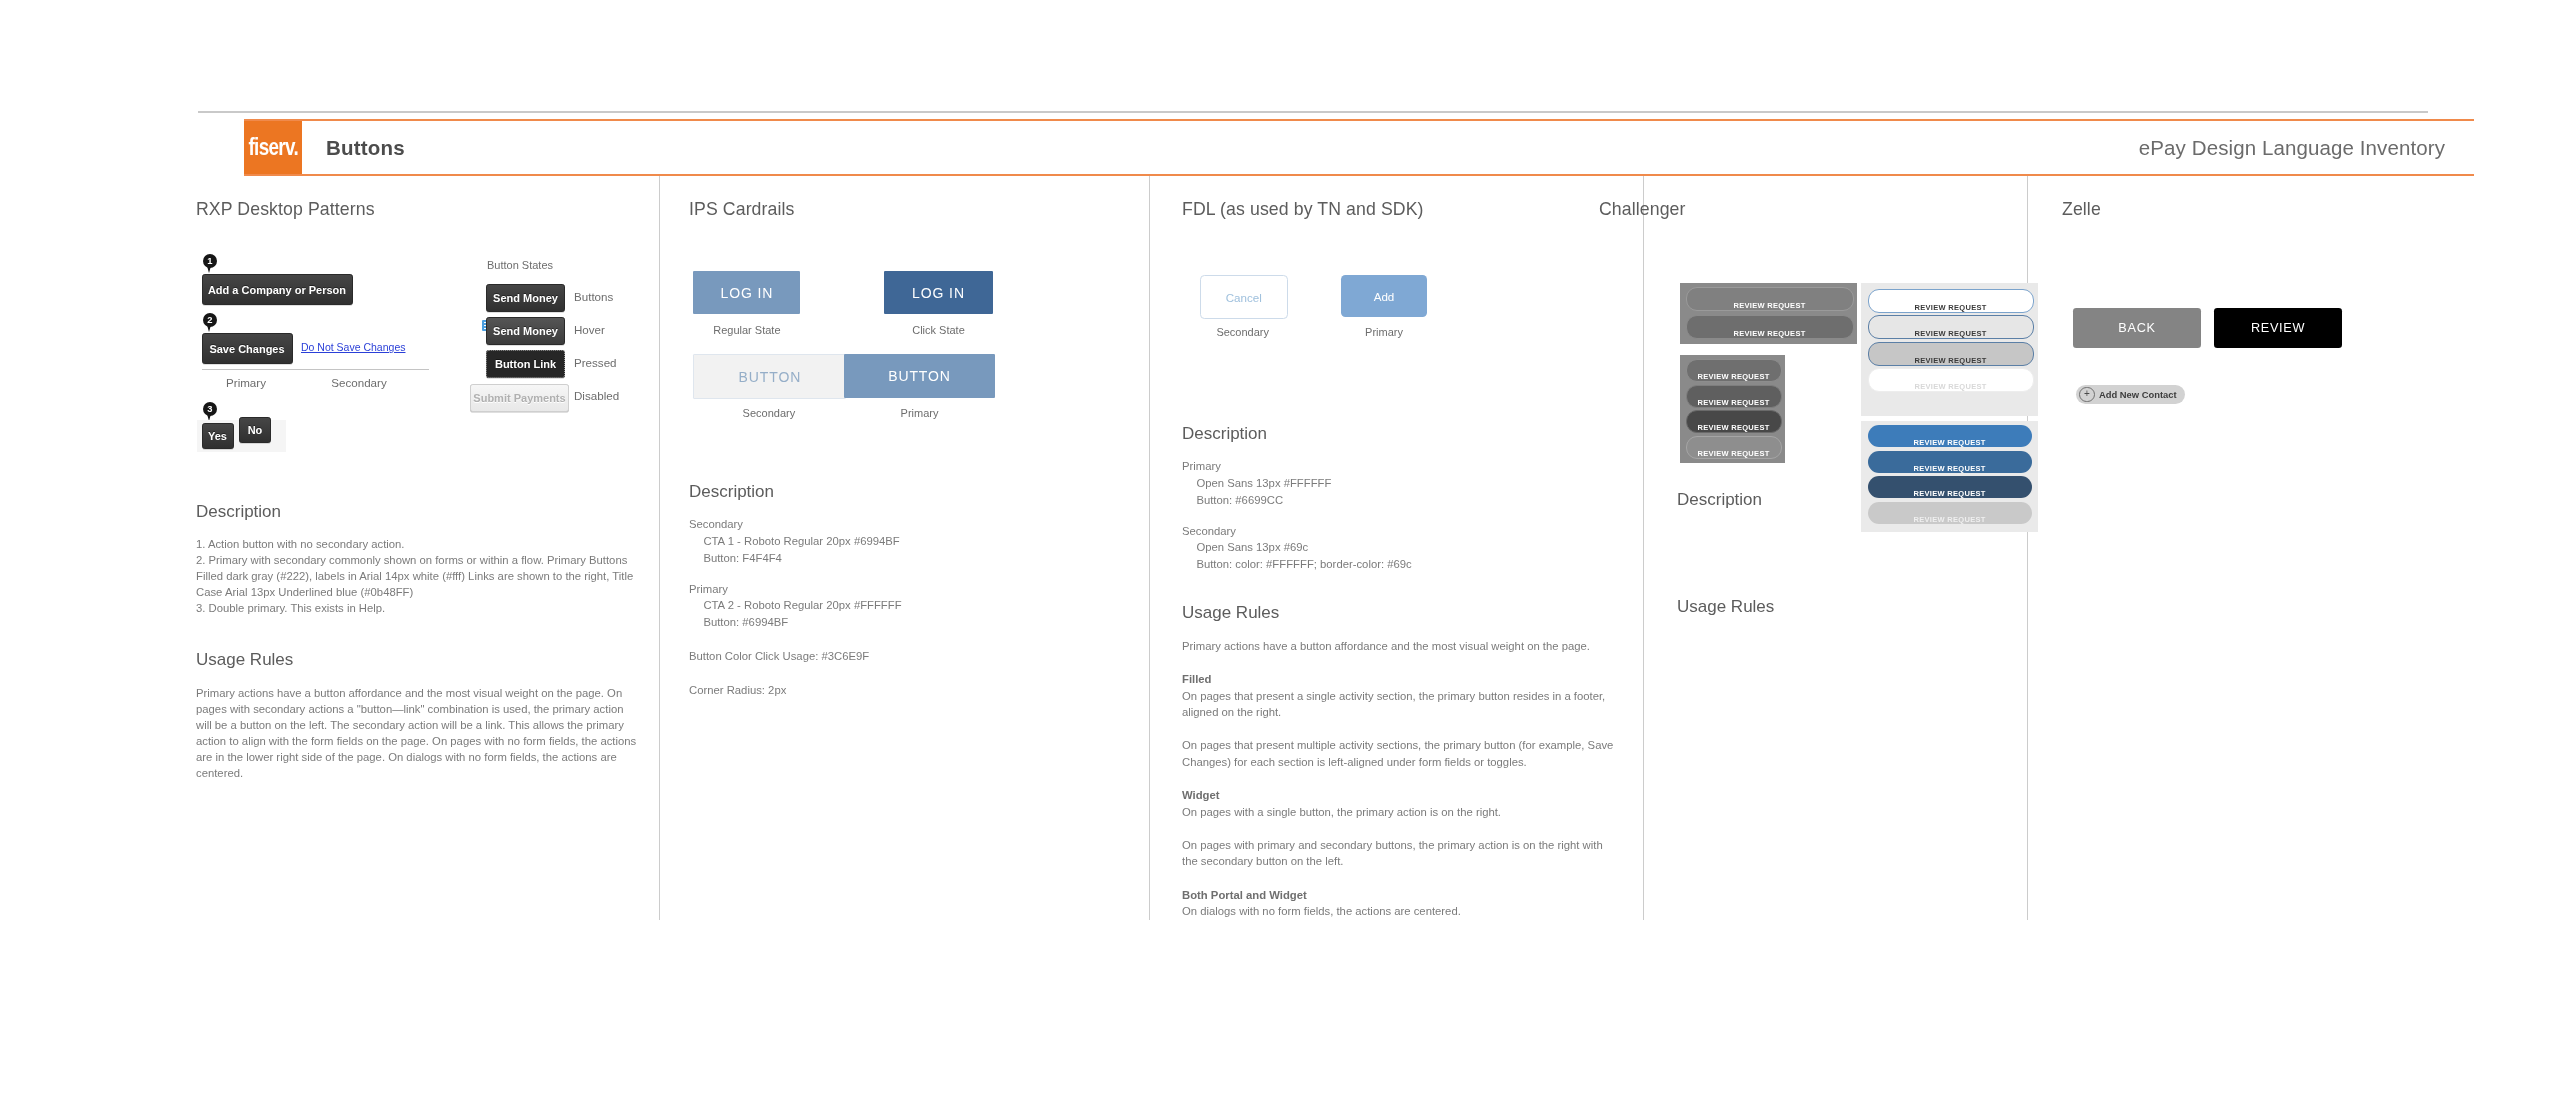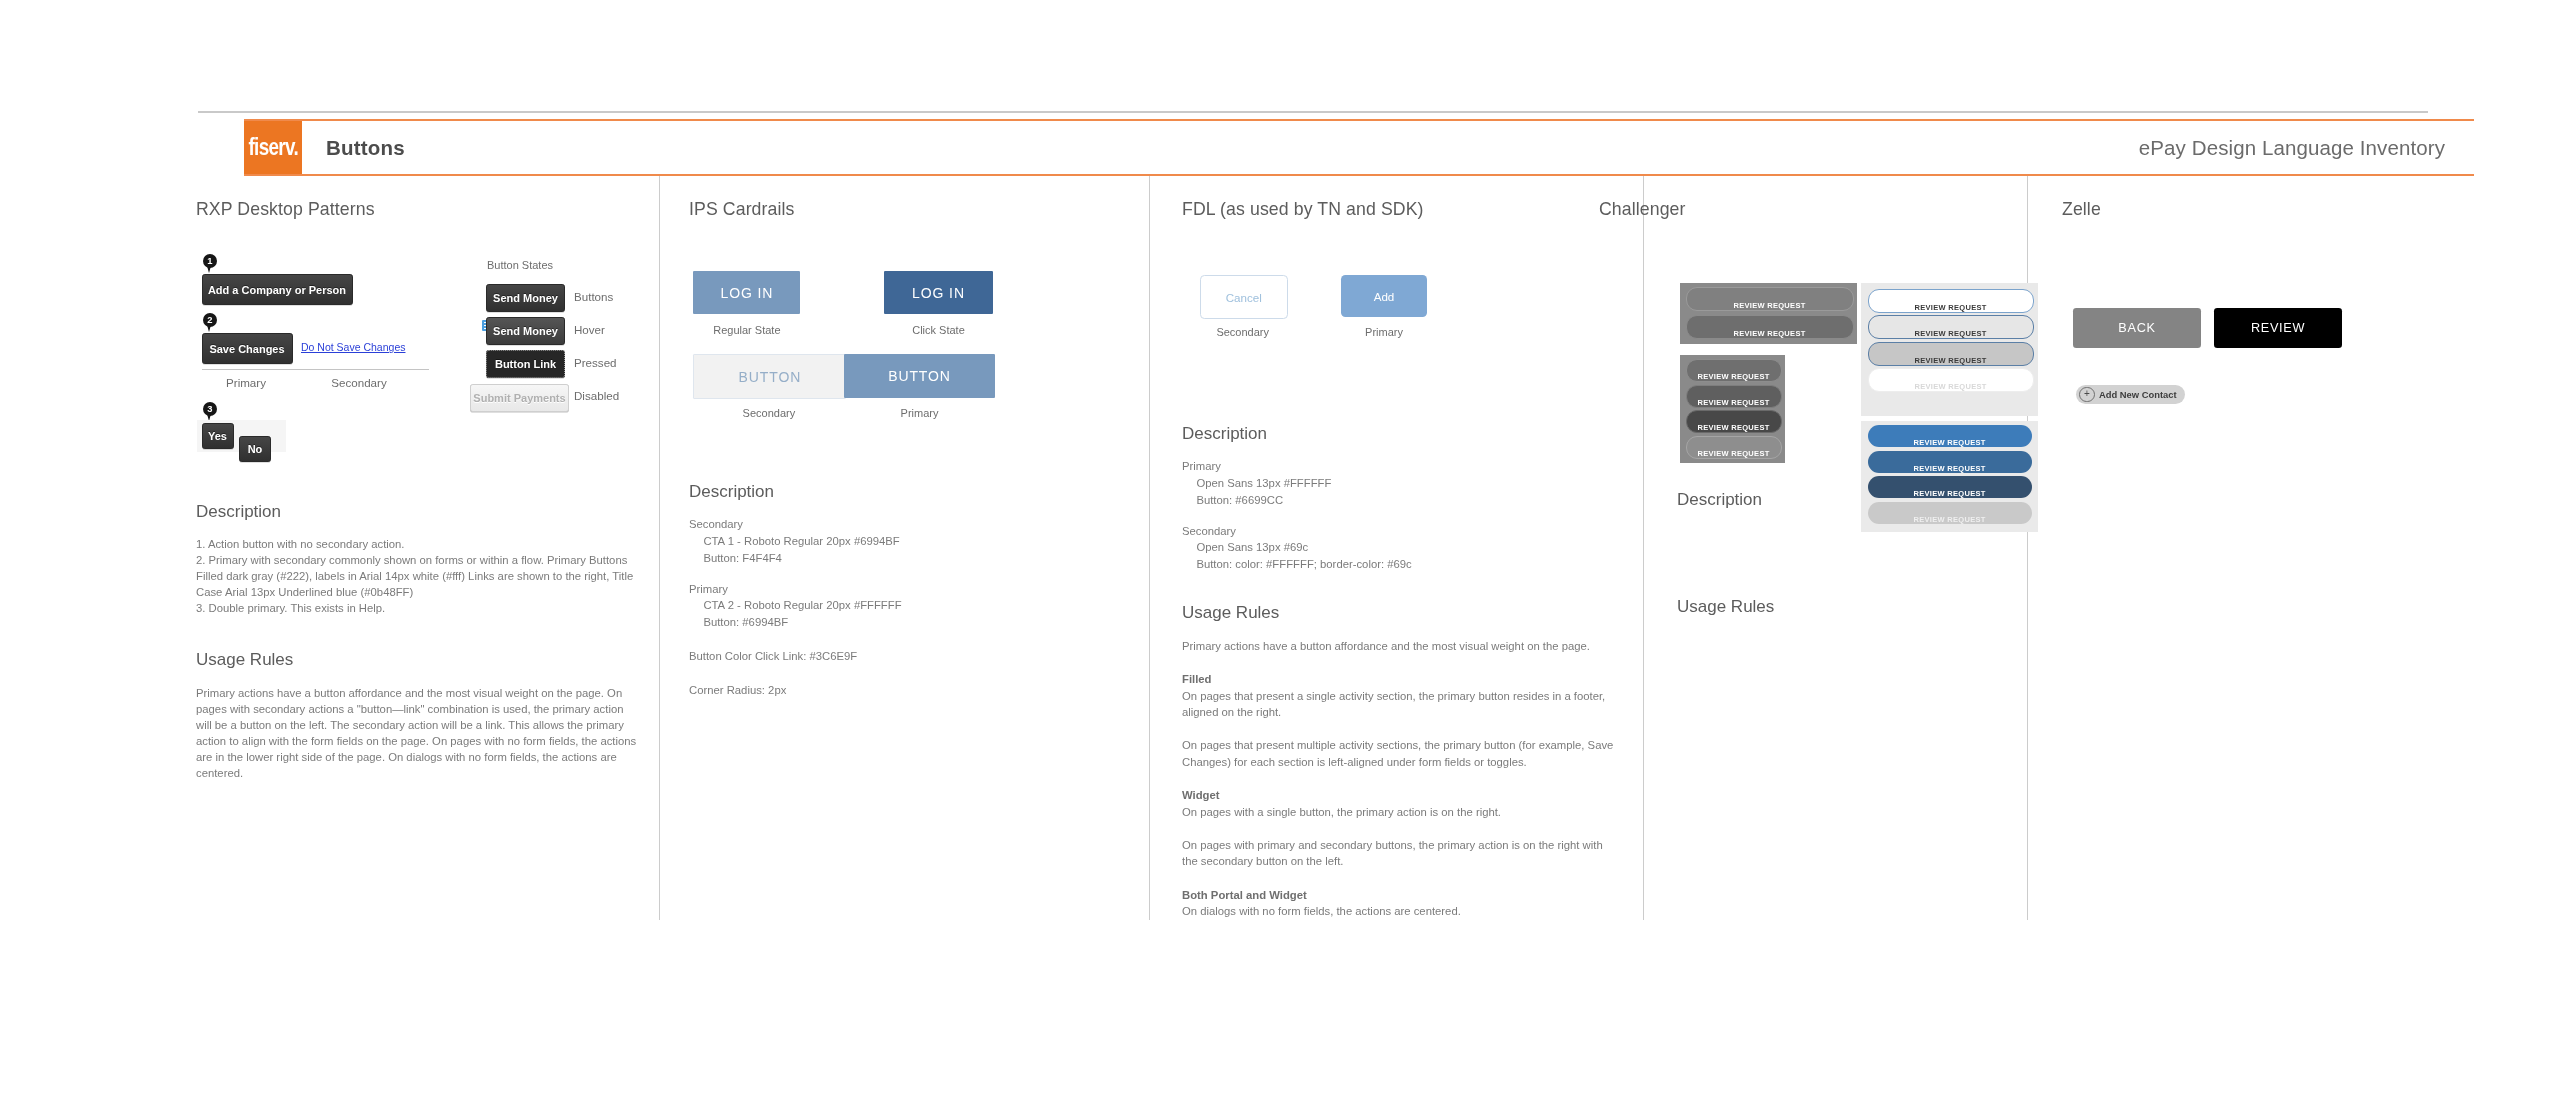--- a/index.html
+++ b/index.html
@@ -138,21 +138,21 @@
       <div class="caplbl" style="position:absolute;left:5.5px;top:122px;width:89px;">Primary</div>
       <div class="caplbl" style="position:absolute;left:105px;top:122px;width:116px;">Secondary</div>
     </div>
 
     <div style="position:relative;height:61px;margin-top:-1.1px;">
       <div class="pin" style="left:6.6px;top:0;">3</div>
       <div style="position:absolute;left:1.1px;top:17.7px;width:89px;height:32px;background:#f5f5f5;"></div>
       <div class="rxp-btn" style="position:absolute;left:5.5px;top:21px;width:30px;height:24px;">
         <span>Yes</span>
       </div>
-      <div class="rxp-btn" style="position:absolute;left:43px;top:34px;width:30px;height:24px;">
+      <div class="rxp-btn" style="position:absolute;left:43px;top:15px;width:30px;height:24px;">
         <span>No</span>
       </div>
     </div>
 
     <div style="margin-top:39px;">
       <div class="sec-head">Description</div>
       <div class="body-text tight" style="width:443px;">
         <div>1. Action button with no secondary action.</div>
         <div>2. Primary with secondary commonly shown on forms or within a flow. Primary Buttons Filled dark gray (#222), labels in Arial 14px white (#fff) Links are shown to the right, Title Case Arial 13px Underlined blue (#0b48FF)</div>
         <div>3. Double primary. This exists in Help.</div>
@@ -221,21 +221,21 @@
           <div>CTA 1 - Roboto Regular 20px #6994BF</div>
           <div>Button: F4F4F4</div>
         </div>
         <div style="height:14.4px;"></div>
         <div>Primary</div>
         <div style="padding-left:14.4px;">
           <div>CTA 2 - Roboto Regular 20px #FFFFFF</div>
           <div>Button: #6994BF</div>
         </div>
         <div style="height:17.7px;"></div>
-        <div>Button Color Click Link: #3C6E9F</div>
+        <div>Button Color Click Usage: #3C6E9F</div>
         <div style="height:17.7px;"></div>
         <div>Corner Radius: 2px</div>
       </div>
     </div>
   </div>
 
   <div class="col" style="left:1182px;width:443px;">
     <div class="col-title">FDL (as used by TN and SDK)</div>
 
     <div style="position:relative;height:127px;margin-top:55px;">

